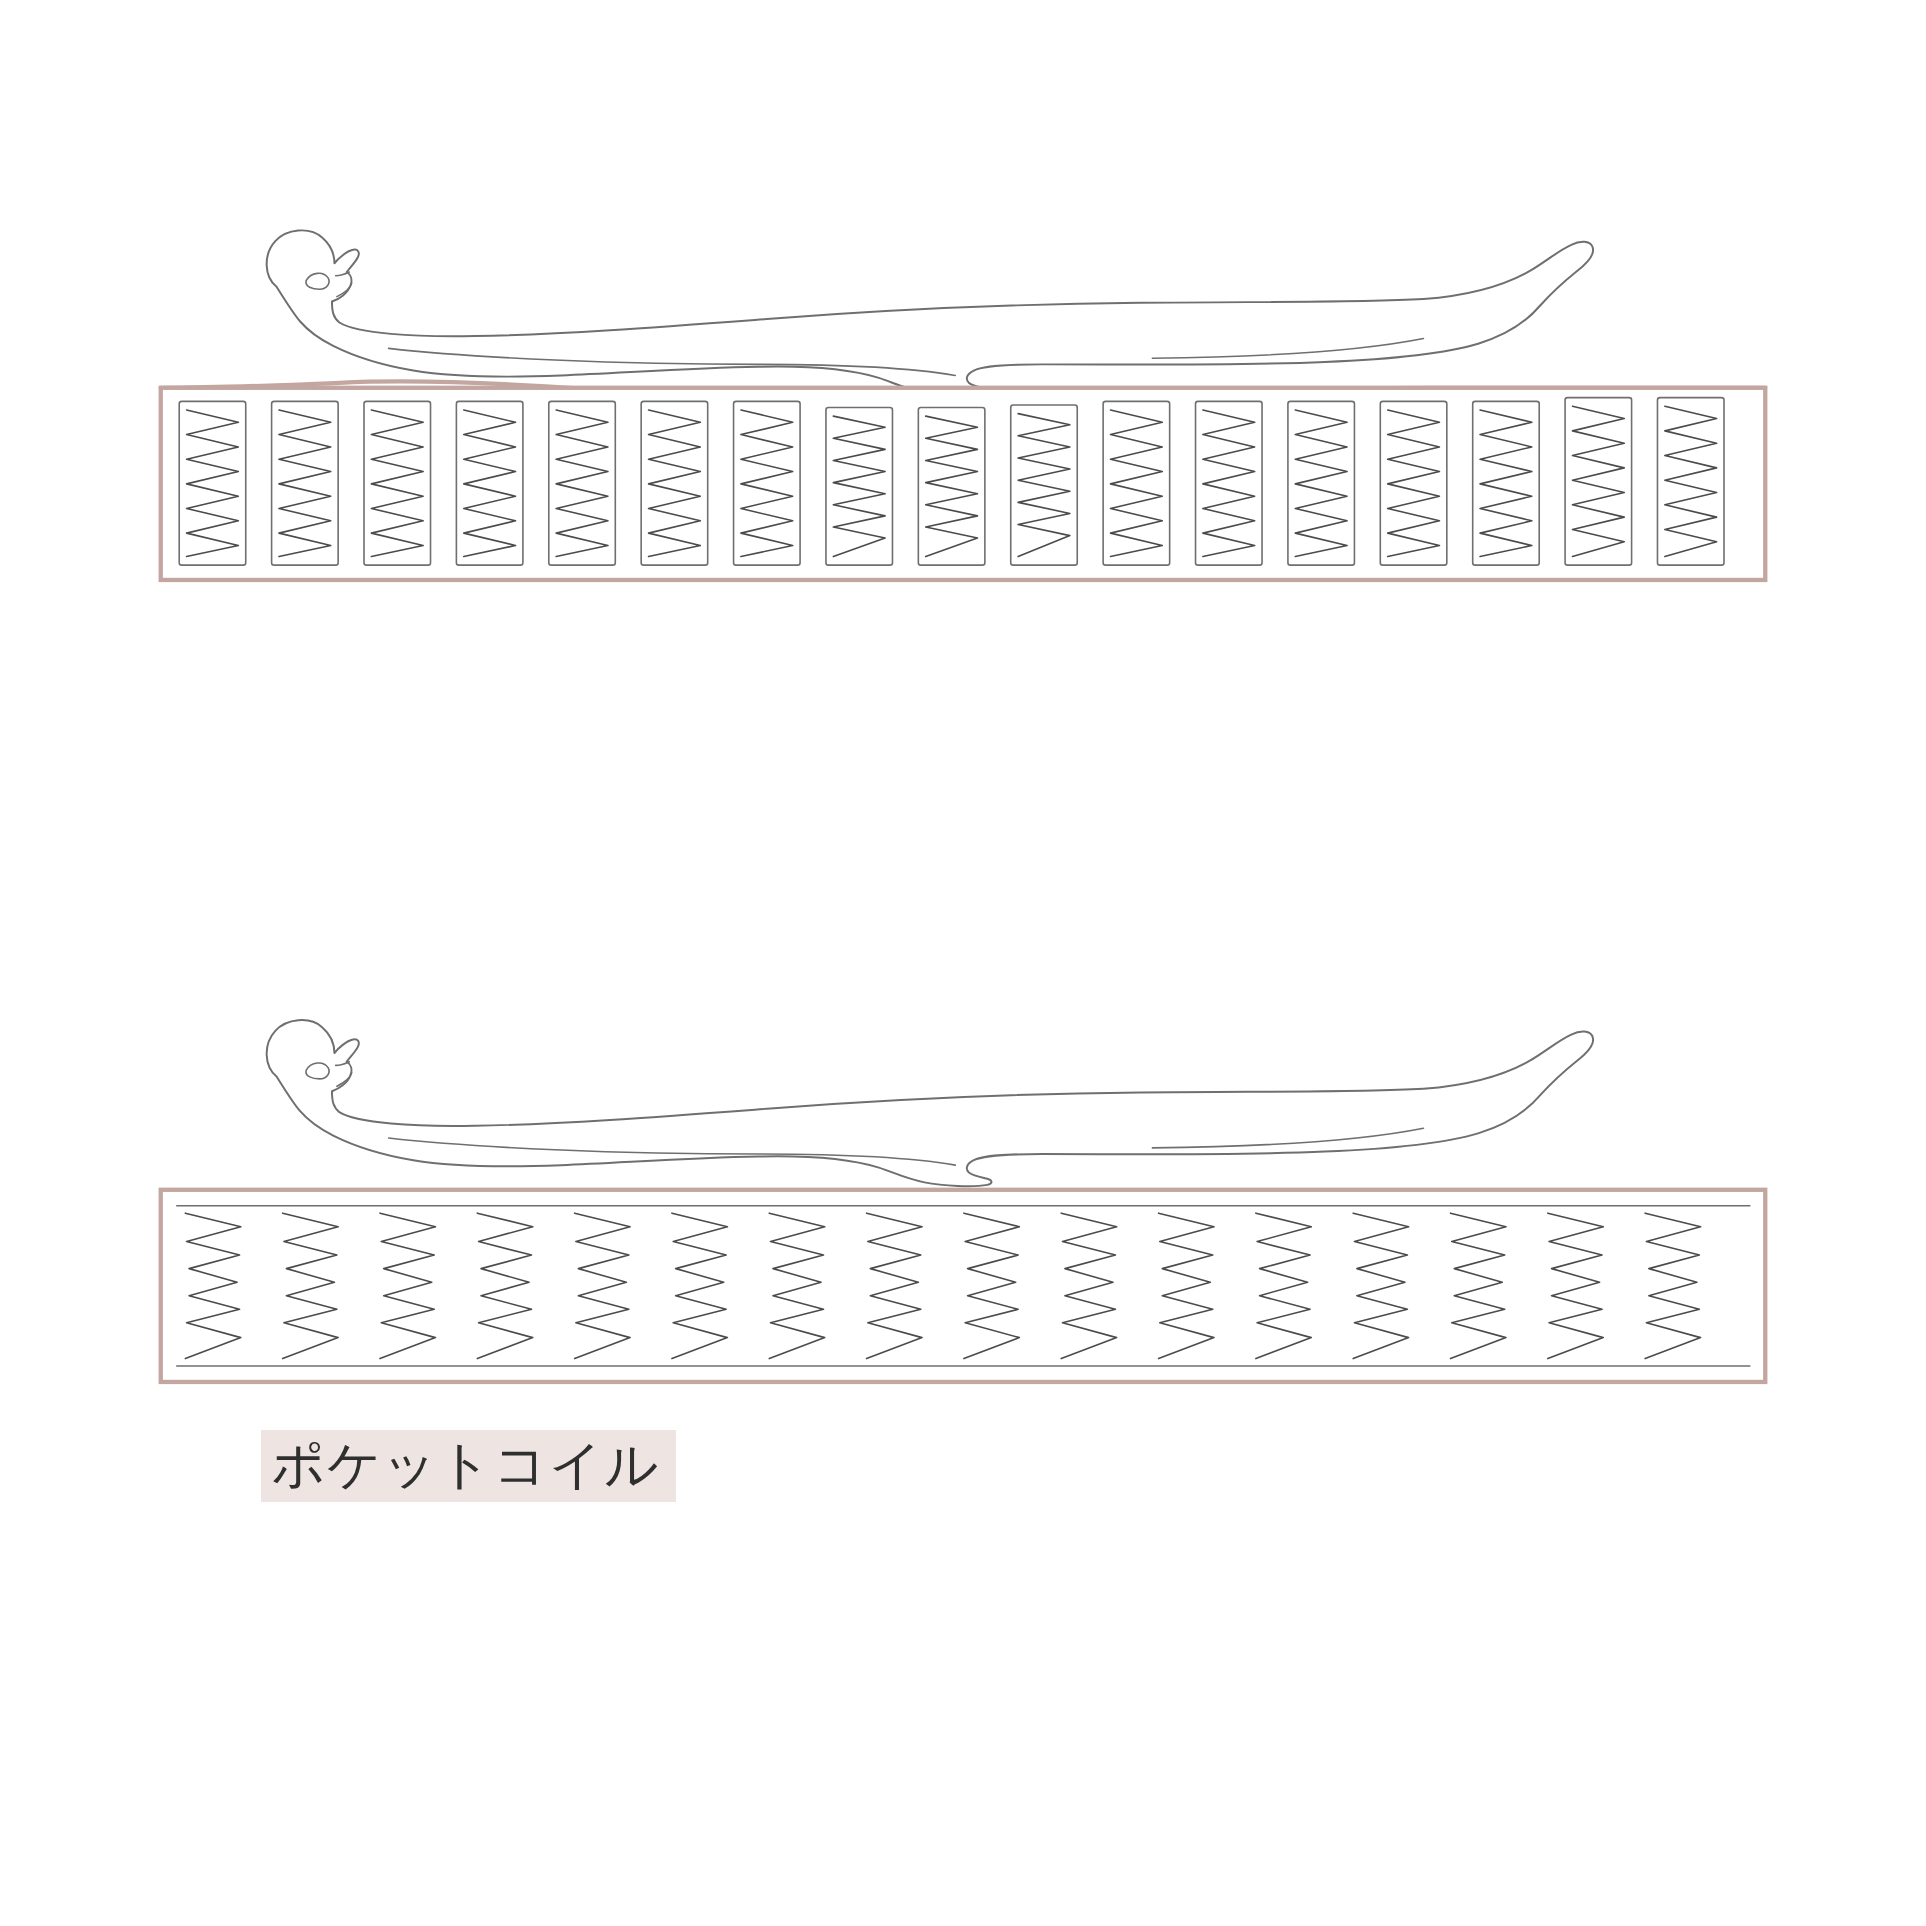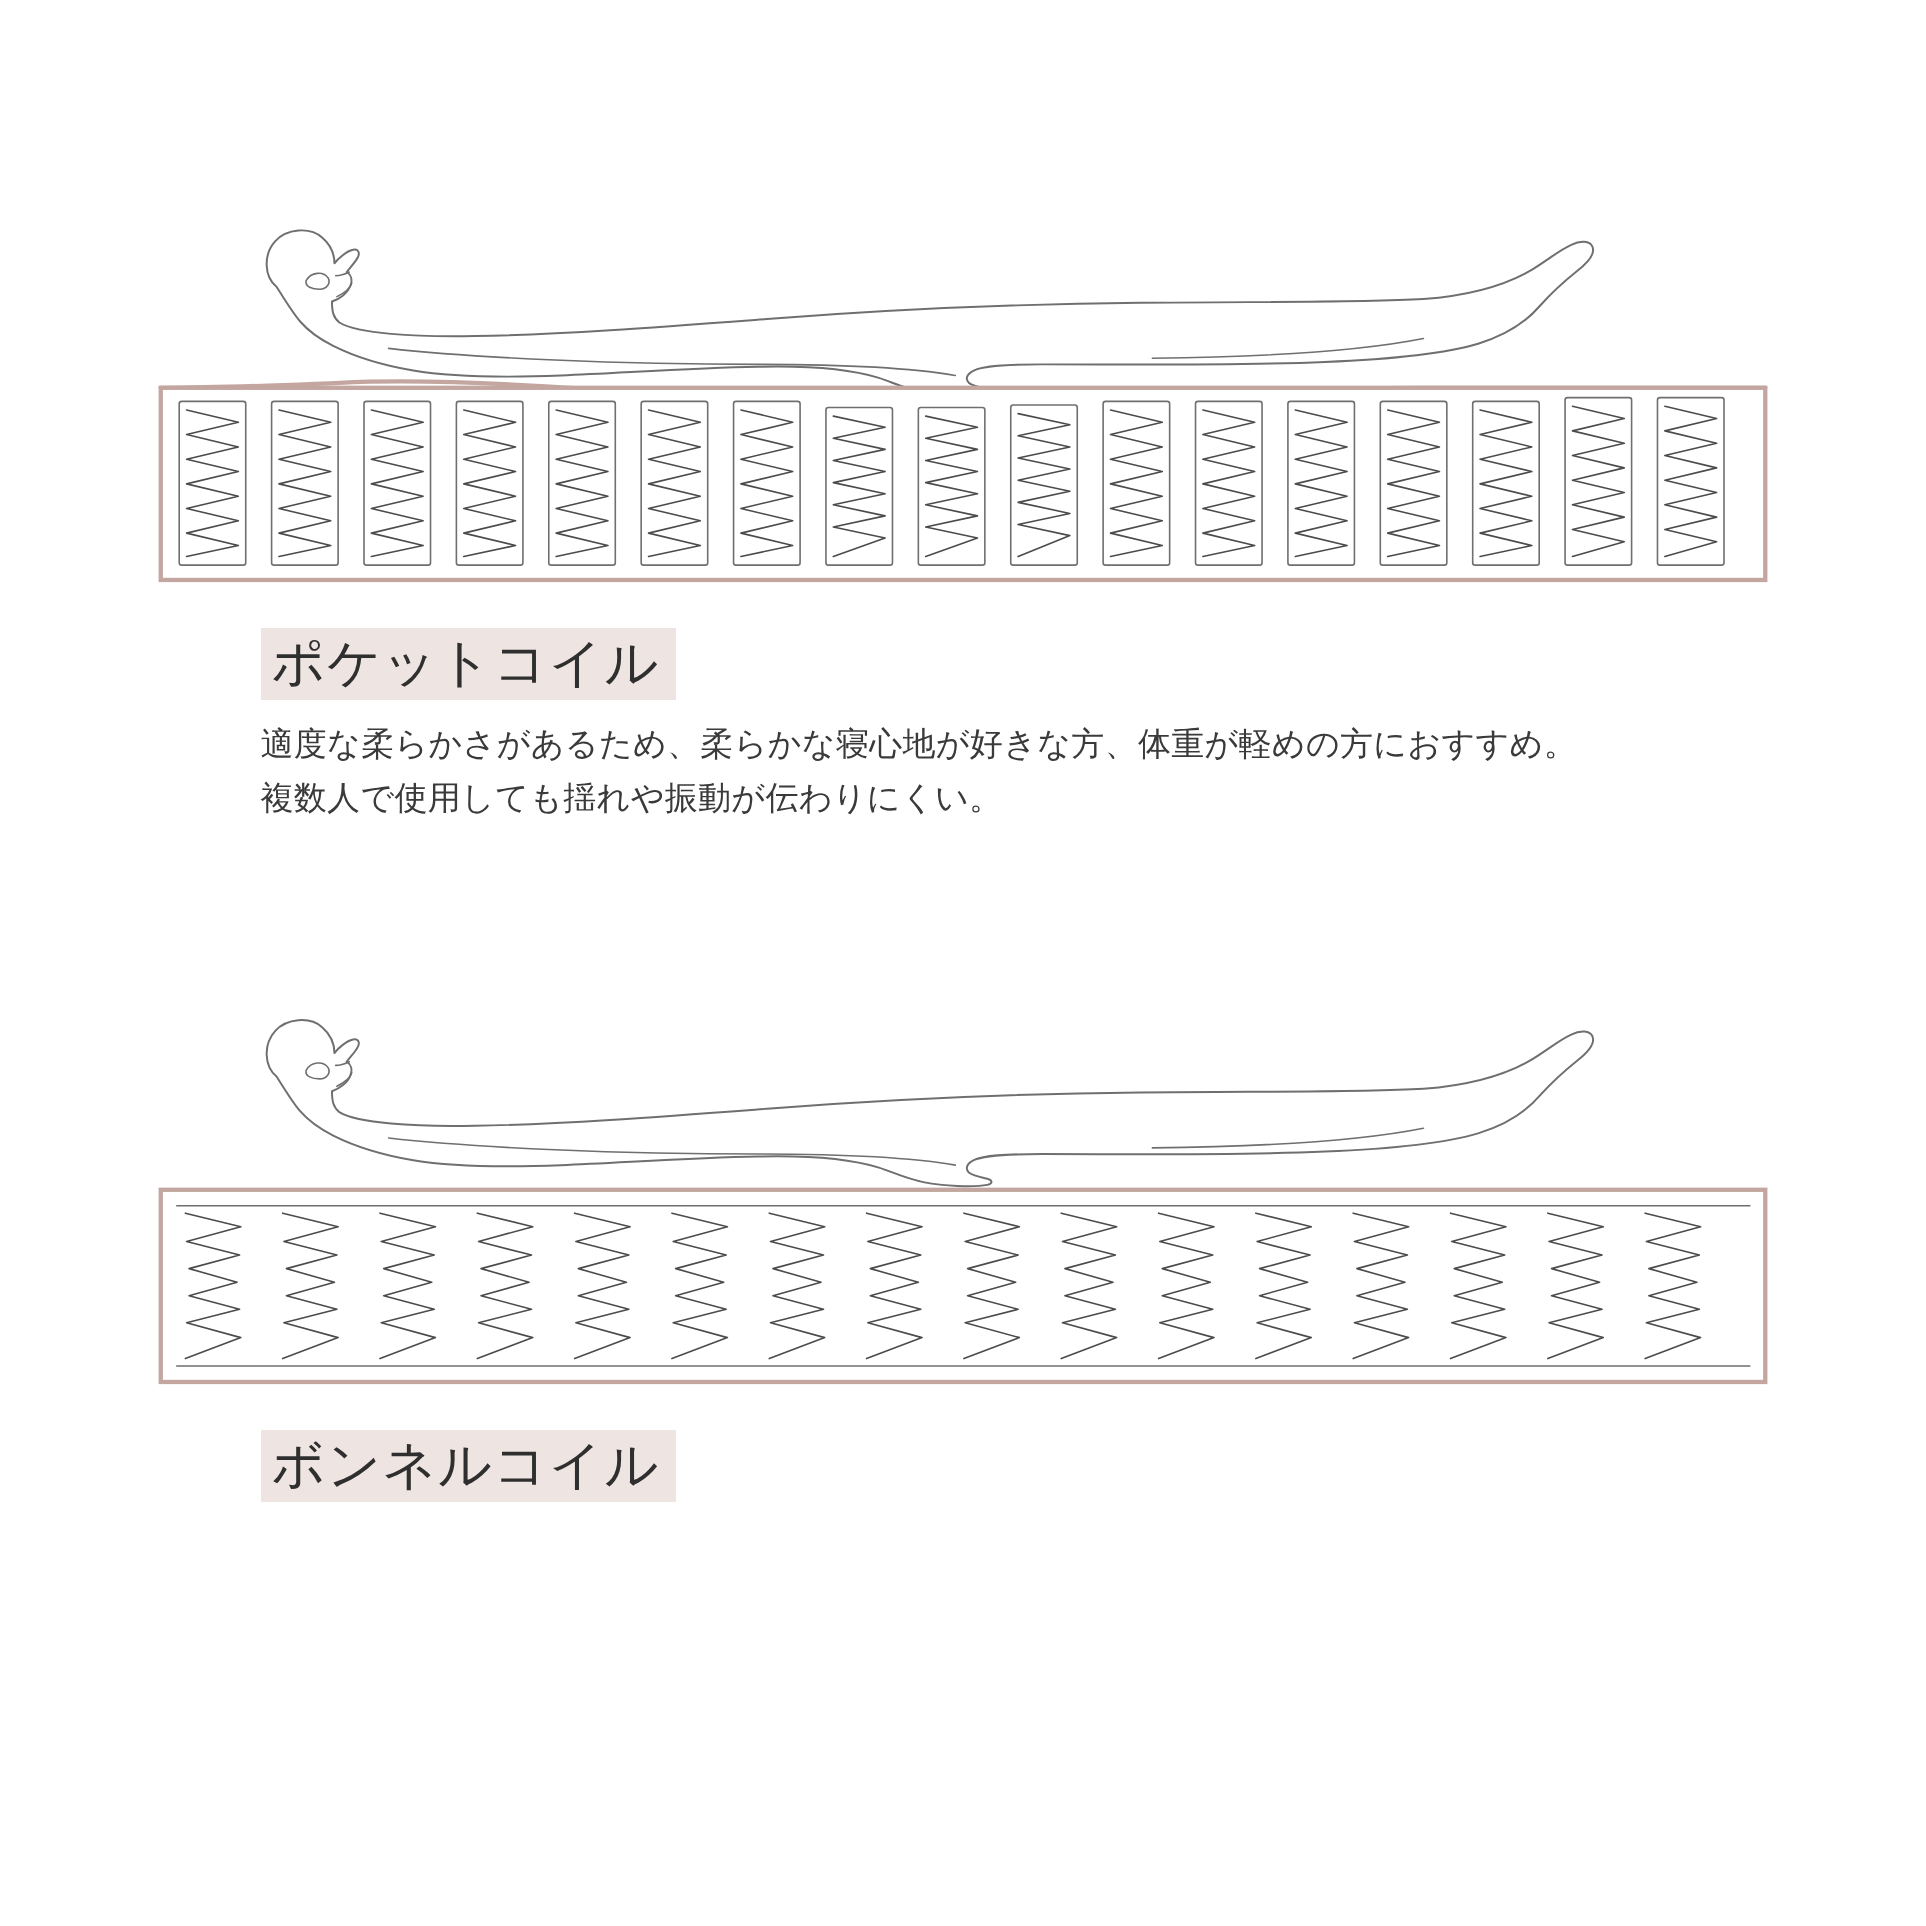--- a/index.html
+++ b/index.html
@@ -212,25 +212,20 @@
               <path class="spring-stroke" d="M 2302 330 L 2386 350 L 2302 370 L 2386 390 L 2302 410 L 2386 430 L 2302 450 L 2386 470 L 2302 490 L 2386 510 L 2302 530 L 2386 550 L 2302 574"></path>
             </g>
           <g>
               <rect class="pocket-box" x="2440" y="316" width="108" height="272" rx="4"></rect>
               <path class="spring-stroke" d="M 2452 330 L 2536 350 L 2452 370 L 2536 390 L 2452 410 L 2536 430 L 2452 450 L 2536 470 L 2452 490 L 2536 510 L 2452 530 L 2536 550 L 2452 574"></path>
             </g>
         </g>
       </svg>
     </div>
 
-    <div class="text-block">
-      <h2 class="heading">ポケットコイル</h2>
-      <p class="body-text">適度な柔らかさがあるため、柔らかな寝心地が好きな方、体重が軽めの方におすすめ。
-複数人で使用しても揺れや振動が伝わりにくい。</p>
-    </div>
   </div>
 
   <div class="section" id="section-bonnell">
 
     <div class="figure-wrap">
       <svg viewBox="0 0 2625 690" xmlns="http://www.w3.org/2000/svg">
 
         <g>
           <path class="body-stroke" d="
             M 198 116
@@ -326,18 +321,18 @@
               <path class="spring-stroke" d="M 2262 338 L 2352 360 L 2264 384 L 2350 406 L 2268 428 L 2346 450 L 2268 472 L 2350 494 L 2264 516 L 2352 540 L 2262 574"></path>
             </g>
           <g>
               <path class="spring-stroke" d="M 2420 338 L 2510 360 L 2422 384 L 2508 406 L 2426 428 L 2504 450 L 2426 472 L 2508 494 L 2422 516 L 2510 540 L 2420 574"></path>
             </g>
         </g>
       </svg>
     </div>
 
     <div class="text-block">
-      <h2 class="heading">ボンネルコイル</h2>
+      <h2 class="heading">ポケットコイル</h2>
     </div>
   </div>
 
 </div>
 
 
 </body></html>

